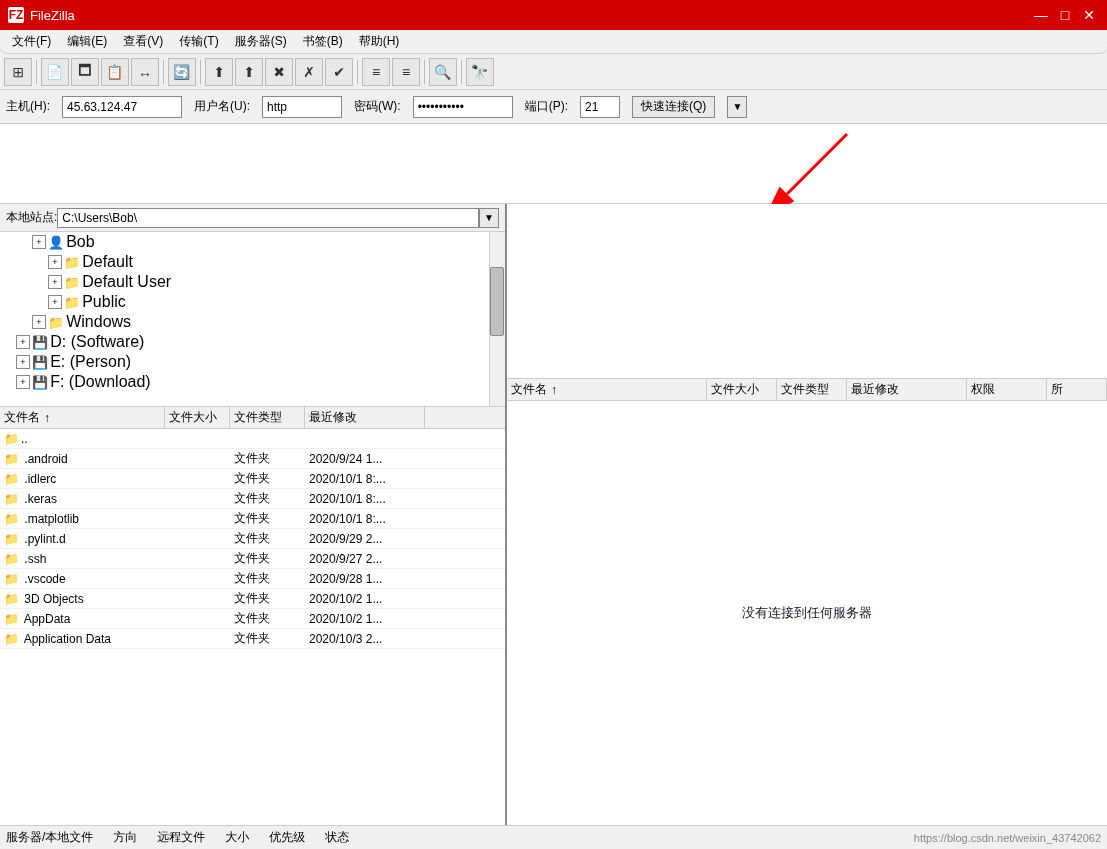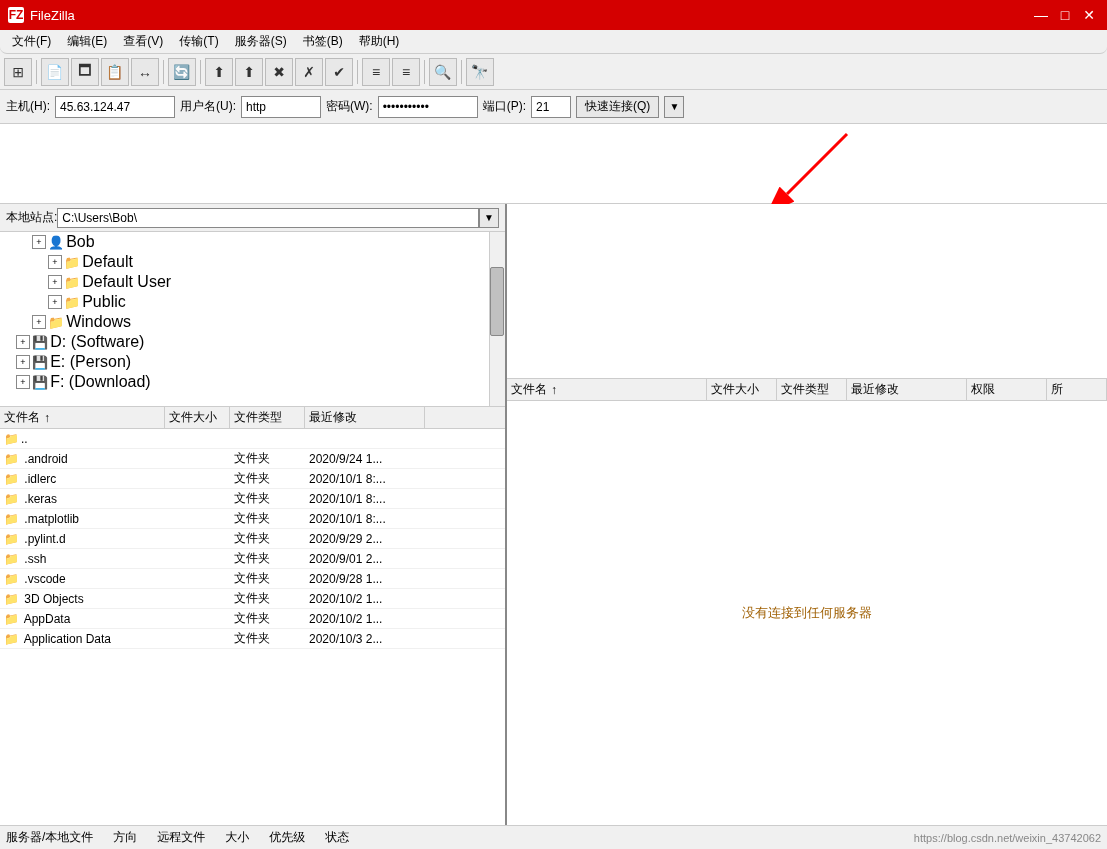--- a/index.html
+++ b/index.html
@@ -55,21 +55,21 @@
     .toolbar-sep { width: 1px; height: 24px; background: #bbb; margin: 0 2px; }
     
     
     .conn-bar {
       background: #f0f0f0;
       height: 34px;
       display: flex;
       align-items: center;
       padding: 2px 6px;
       border-bottom: 1px solid #ccc;
-      gap: 5px;
+      gap: 12px;
     }
     .conn-label { font-size: 12px; white-space: nowrap; }
     .conn-input {
       height: 22px;
       border: 1px solid #888;
       background: white;
       padding: 0 4px;
       font-size: 12px;
     }
     .conn-btn {
@@ -278,21 +278,21 @@
     .right-col-modified { width: 120px; }
     .right-col-perm { width: 80px; }
     .right-col-owner { width: 60px; }
     .right-file-body {
       flex: 1;
       background: white;
       display: flex;
       align-items: center;
       justify-content: center;
     }
-    .no-server-msg { color: #a16207; font-size: 13px; }
+    .no-server-msg { color: #0f172a; font-size: 13px; }
     
     .scrollbar-track {
       position: absolute;
       right: 0; top: 0; bottom: 0;
       width: 16px;
       background: #f0f0f0;
       border-left: 1px solid #ccc;
     }
     .scrollbar-thumb {
       position: absolute;
@@ -533,21 +533,21 @@
           <div class="file-cell col-modified">2020/9/29 2...</div>
         </div>
 
         <div class="file-row">
           <div class="file-cell col-name">
             <span class="file-icon folder-file-icon">📁</span>
             <span>.ssh</span>
           </div>
           <div class="file-cell col-size"></div>
           <div class="file-cell col-type">文件夹</div>
-          <div class="file-cell col-modified">2020/9/01 2...</div>
+          <div class="file-cell col-modified">2020/9/27 2...</div>
         </div>
 
         <div class="file-row">
           <div class="file-cell col-name">
             <span class="file-icon folder-file-icon">📁</span>
             <span>.vscode</span>
           </div>
           <div class="file-cell col-size"></div>
           <div class="file-cell col-type">文件夹</div>
           <div class="file-cell col-modified">2020/9/28 1...</div>

